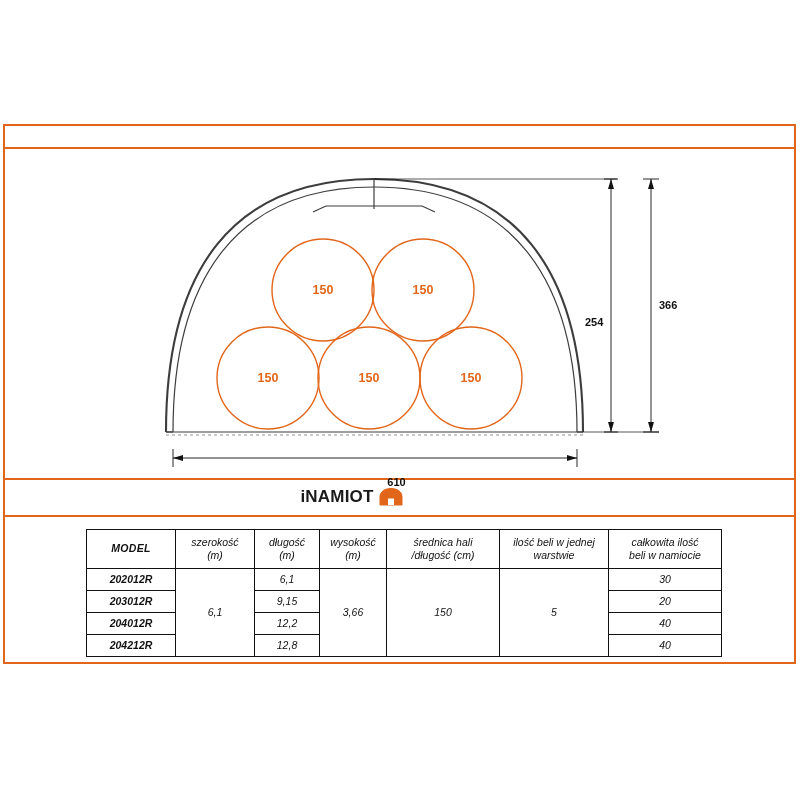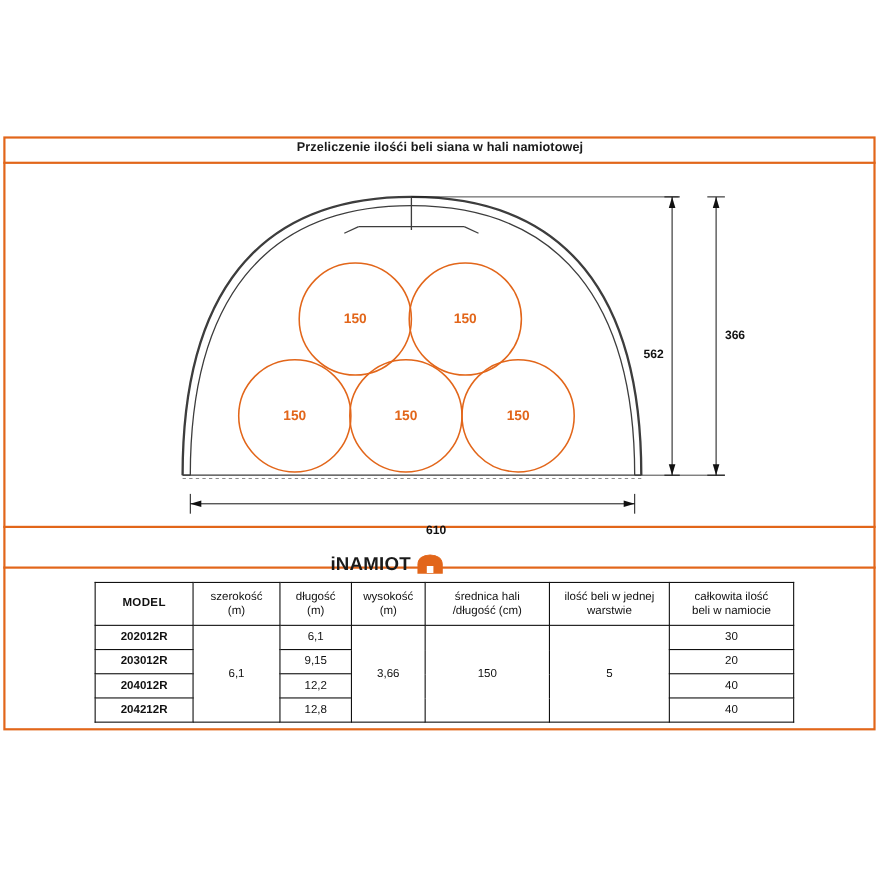--- a/index.html
+++ b/index.html
@@ -88,21 +88,20 @@
   
   .logo-band {
     position: absolute;
     left: 3px;
     top: 478px;
     width: 698px;
     height: 37px;
     display: flex;
     align-items: center;
     justify-content: center;
-    margin-top: 16px;
   }
   .logo {
     display: flex;
     align-items: center;
     gap: 4px;
   }
   .logo-text {
     font-size: 17px;
     font-weight: bold;
     letter-spacing: 0.2px;
@@ -114,20 +113,21 @@
     position: relative;
     display: inline-block;
   }
 
   
   .table-wrap {
     position: absolute;
     left: 86px;
     top: 529px;
     width: 628px;
+    font-style: italic;
   }
   table.specs {
     border-collapse: collapse;
     width: 628px;
     table-layout: fixed;
   }
   table.specs th, table.specs td {
     border: 1px solid #111;
     font-size: 10.5px;
     text-align: center;
@@ -161,21 +161,20 @@
 </head>
 <body>
 
 <div class="sheet">
 
   <div class="frame"></div>
   <div class="frame-divider d1"></div>
   <div class="frame-divider d2"></div>
   <div class="frame-divider d3"></div>
 
-  <div class="title">Przeliczenie ilośći beli siana w hali namiotowej</div>
 
   <div class="drawing">
     <svg width="793" height="329" viewBox="0 0 793 329">
 
       <line x1="163" y1="283" x2="580" y2="283" stroke="#3d3d3d" stroke-width="1.2"></line>
 
       <line x1="163" y1="286" x2="580" y2="286" stroke="#7a7a7a" stroke-width="0.8" stroke-dasharray="3,3"></line>
 
       <path d="M163,283 C163,120 230,30 371,30 C512,30 580,120 580,283" fill="none" stroke="#3d3d3d" stroke-width="2.1"></path>
 
@@ -218,21 +217,21 @@
       <polygon points="574,309 564,306 564,312" fill="#111"></polygon>
     </svg>
 
     <div class="bale-label" style="left:320px; top:141px;">150</div>
     <div class="bale-label" style="left:420px; top:141px;">150</div>
     <div class="bale-label" style="left:265px; top:229px;">150</div>
     <div class="bale-label" style="left:366px; top:229px;">150</div>
     <div class="bale-label" style="left:468px; top:229px;">150</div>
 
     <div class="dim-label" style="left:656px; top:156px; transform:translate(0,-50%);">366</div>
-    <div class="dim-label" style="left:582px; top:173px; transform:translate(0,-50%);">562</div>
+    <div class="dim-label" style="left:582px; top:173px; transform:translate(0,-50%);">254</div>
     <div class="dim-label" style="left:372px; top:333px;padding-left:43px;">610</div>
   </div>
 
   <div class="logo-band">
     <div class="logo">
       <span class="logo-text">iNAMIOT</span>
       <span class="logo-mark">
         <svg width="26" height="19" viewBox="0 0 26 19">
           <path d="M2,18 L2,10 C2,4.5 6.8,1.5 13,1.5 C19.2,1.5 24,4.5 24,10 L24,18 Z" fill="#e2661a" stroke="#e2661a" stroke-width="1"></path>
           <path d="M10,18 L10,11.5 L16,11.5 L16,18 Z" fill="#ffffff"></path>

